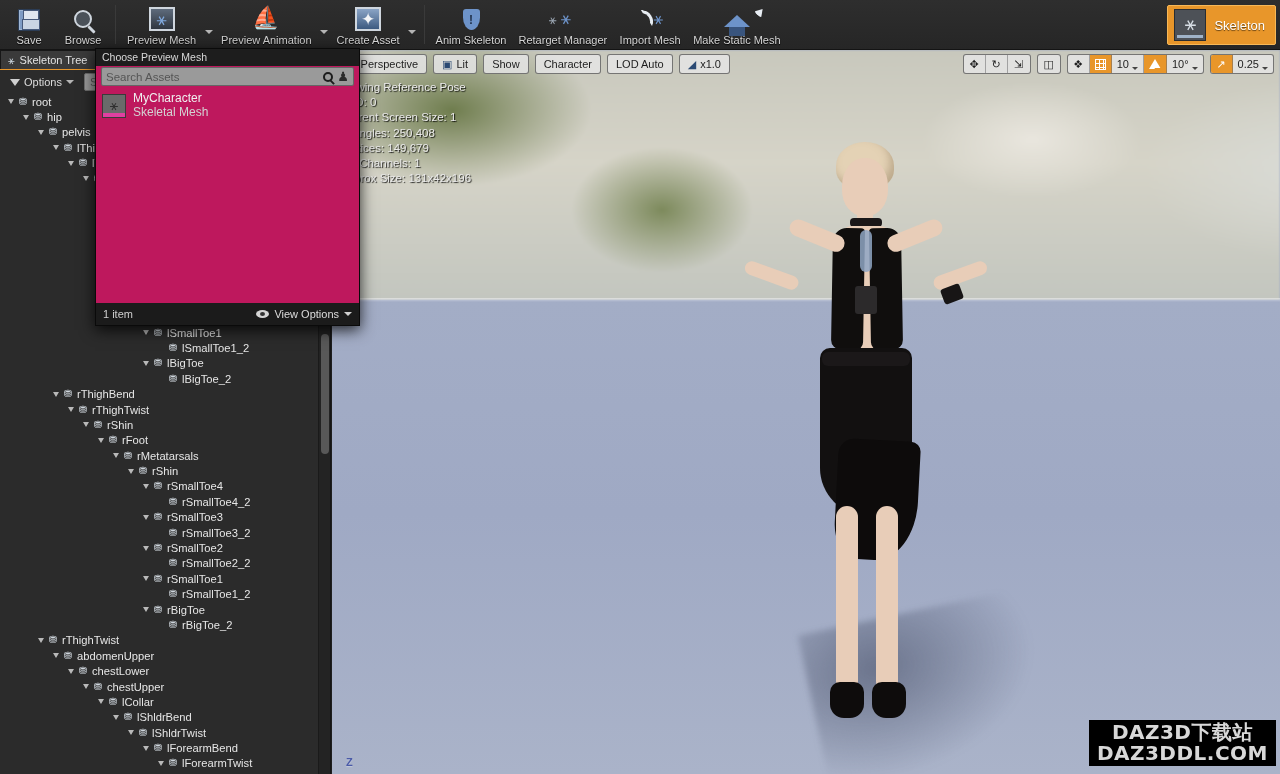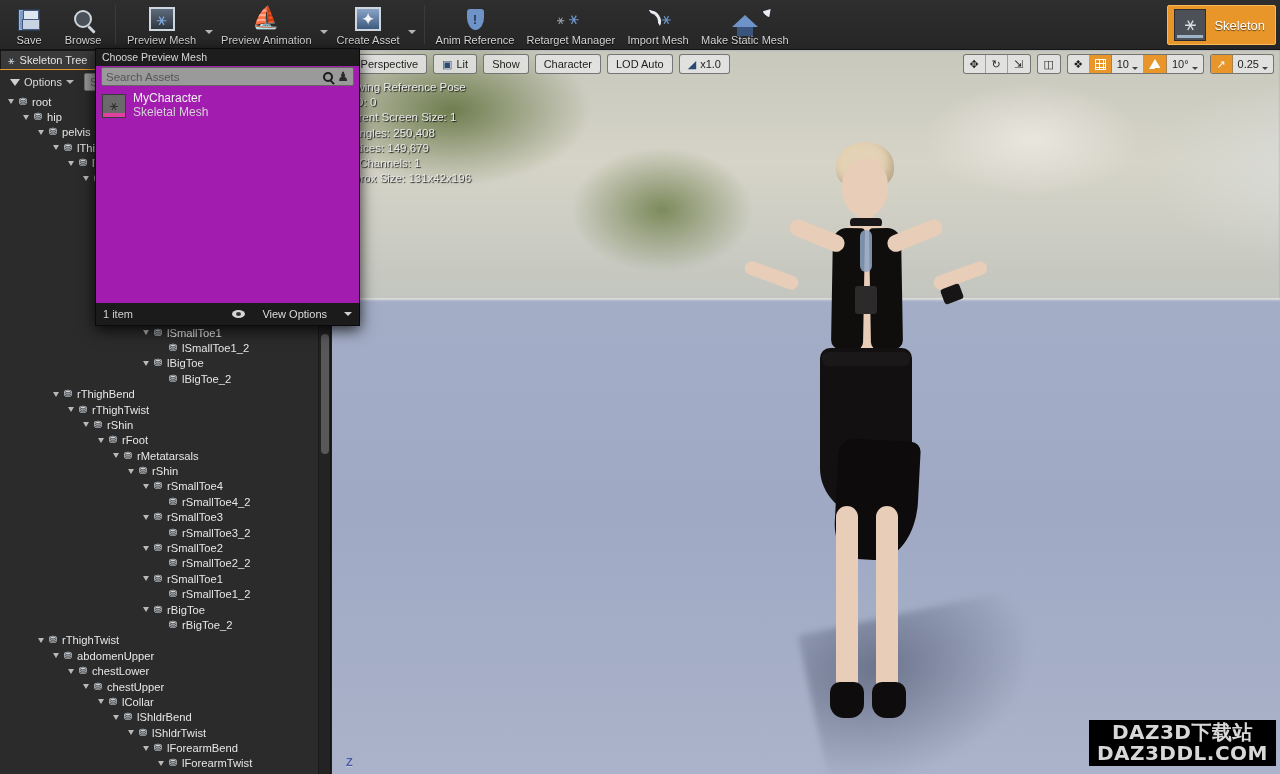--- a/index.html
+++ b/index.html
@@ -192,21 +192,21 @@
     background: #232323; border-left: 1px solid #1a1a1a;
   }
   .v-thumb {
     position: absolute; left: 2px; width: 8px; top: 240px; height: 120px;
     background: #585858; border-radius: 4px;
   }
 
   
   .popup {
     position: absolute; left: 95px; top: 48px; width: 265px; height: 278px;
-    background: #a21caf; border: 1px solid #0a0a0a;
+    background: #be185d; border: 1px solid #0a0a0a;
     box-shadow: 0 4px 14px rgba(0,0,0,.8); z-index: 40;
   }
   .popup-title {
     height: 17px; padding: 2px 6px 0; font-size: 10.5px; color: #d8d8d8;
     background: #1d1d1d;
   }
   .popup-search {
     margin: 1px 5px 4px; height: 19px; background: #9a9a9a;
     border: 1px solid #666; border-radius: 2px;
     display: flex; align-items: center; padding: 0 4px; gap: 4px;
@@ -234,21 +234,21 @@
   .asset-thumb .strip { position:absolute; left:0; right:0; bottom:0; height:4px; background:#e040a0; }
   .asset-txt { line-height: 1.15; }
   .asset-name { font-size: 12px; color: #f0f0f0; }
   .asset-type { font-size: 12px; color: #d4d4d4; }
   .popup-footer {
     position: absolute; left: 0; right: 0; bottom: 0; height: 22px;
     background: #1b1b1b; display: flex; align-items: center;
     justify-content: space-between; padding: 0 7px;
   }
   .popup-footer .cnt { font-size: 11px; color: #cfcfcf; }
-  .view-opts { display: flex; align-items: center; gap: 17px; cursor: pointer; }
+  .view-opts { display: flex; align-items: center; gap: 5px; cursor: pointer; }
   .view-opts .vlbl { font-size: 11px; color: #dcdcdc; }
   .eye-ic {
     width: 13px; height: 8px; background: #d6d6d6; border-radius: 50%;
     position: relative;
   }
   .eye-ic:after {
     content:""; position:absolute; left:4px; top:2px; width:5px; height:4px;
     background:#333; border-radius:50%;
   }
   .mini-caret {
@@ -457,21 +457,21 @@
         </div>
     </div>
 
     <div class="tb-sep"></div>
 
     <div class="tb-group">
       <div class="tb-btn wide">
         <div class="ico">
             <div class="shieldic">!</div>
           </div>
-        <div class="lbl">Anim Reference</div>
+        <div class="lbl">Anim Skeleton</div>
       </div>
       <div class="tb-btn wide">
         <div class="ico">
           <div class="grouppeople">
               <span style="left:1px;top:6px;">⚹</span>
               <span class="b">⚹</span>
             </div>
         </div>
         <div class="lbl">Retarget Manager</div>
       </div>

